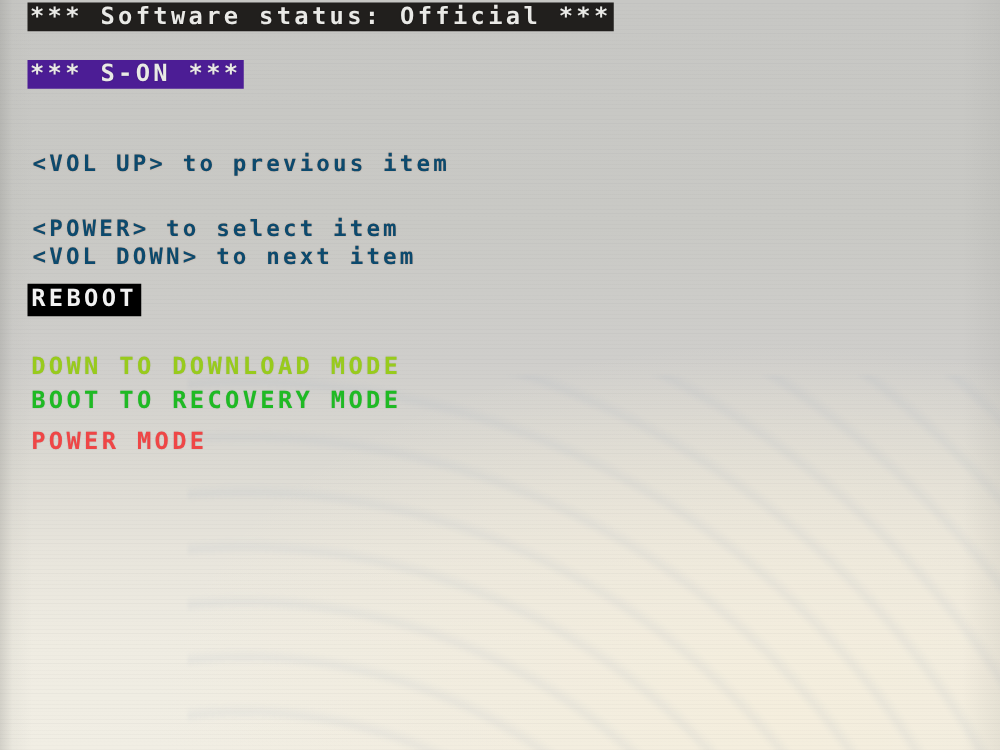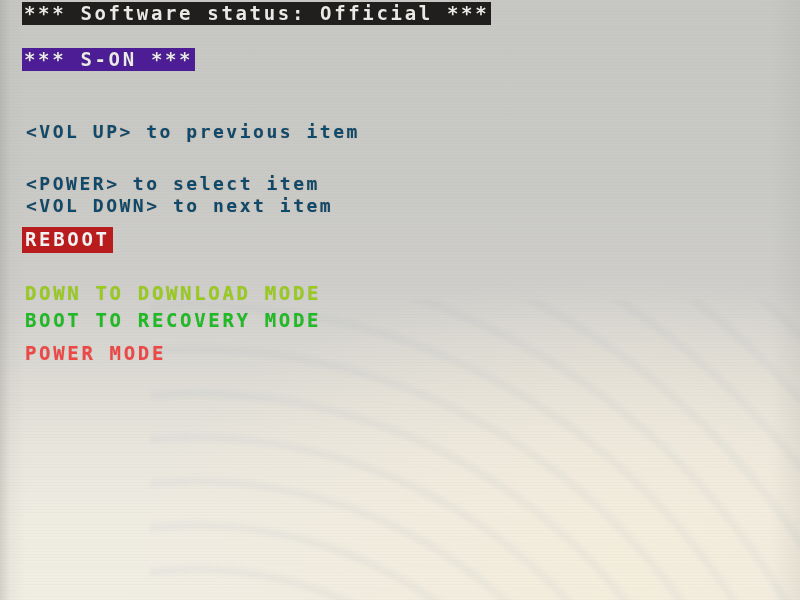--- a/index.html
+++ b/index.html
@@ -125,21 +125,21 @@
   #hint-1 { top: 149px; margin-top: 48px; }
   #hint-2 { top: 175px; }
 
   
   .menu-item {
     position: absolute;
     left: 22px;
     font-size: 19px;
     padding: 3px 3px 4px 3px;
   }
-  #menu-0 { top: 227px; color: #f2f2f2; background: #b91c1c; }
+  #menu-0 { top: 227px; color: #f2f2f2; background: #000000; }
   #menu-1 { top: 254px; color: #7b2d8e; }
   #menu-2 { top: 281px; color: #98cb1c; }
   #menu-3 { top: 308px; color: #1fba24; }
   #menu-4 { top: 341px; color: #ef4646; }
 
   .menu-item:not(#menu-0) { text-shadow: 0 0 1px rgba(0,0,0,0.18); }
 </style>
 </head>
 <body>
 

